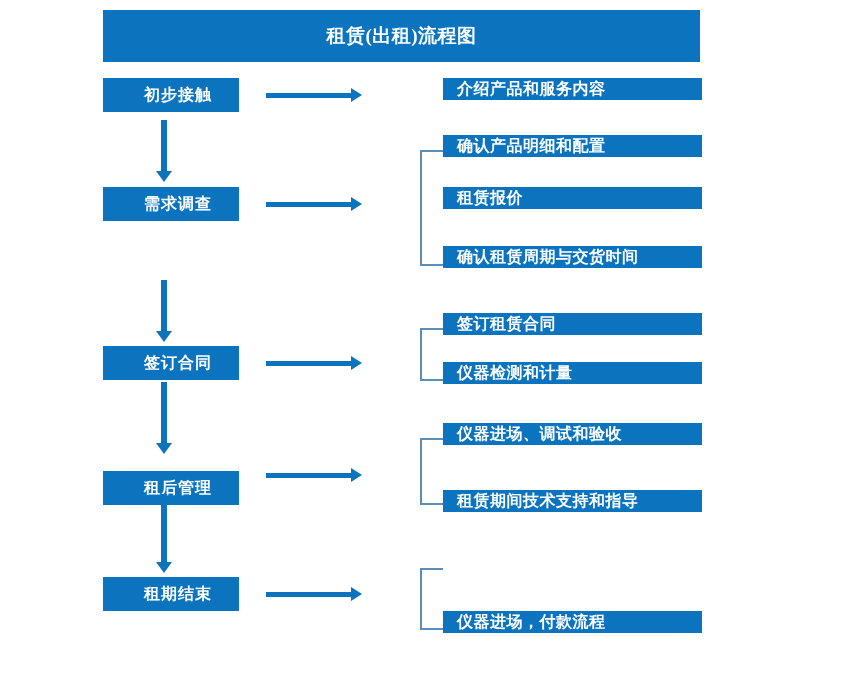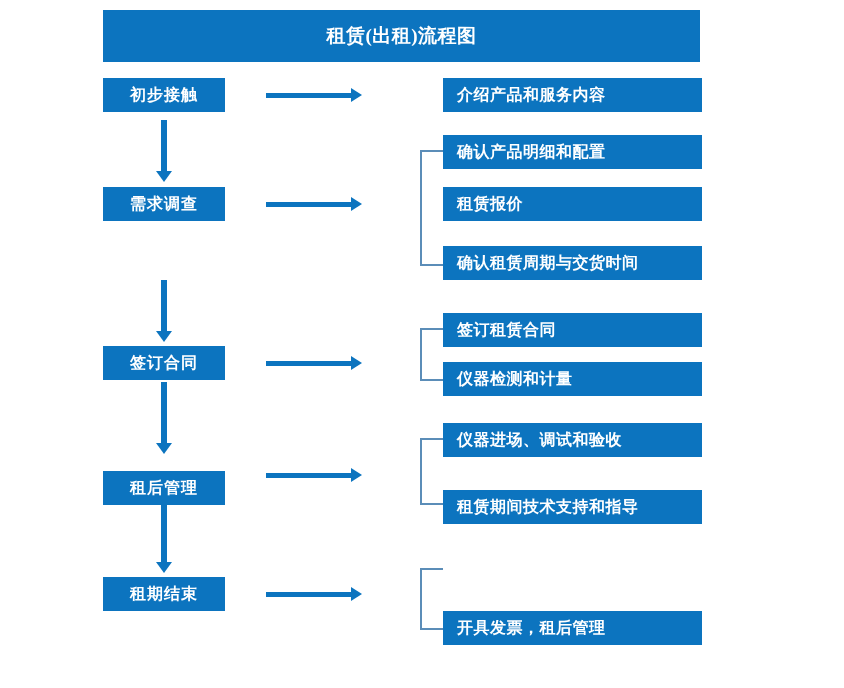--- a/index.html
+++ b/index.html
@@ -43,28 +43,29 @@
     width: 122px;
     height: 34px;
     background: #0c74bf;
     color: #ffffff;
     font-size: 16px;
     font-weight: bold;
     display: flex;
     align-items: center;
     justify-content: center;
     letter-spacing: 1px;
+    padding-left: 14px;
   }
 
   
   .detail-box {
     position: absolute;
     left: 443px;
     width: 259px;
-    height: 34px;
+    height: 22px;
     background: #0c74bf;
     color: #ffffff;
     font-size: 16px;
     font-weight: bold;
     display: flex;
     align-items: center;
     padding-left: 14px;
     box-sizing: border-box;
     letter-spacing: 0.5px;
   }
@@ -203,15 +204,15 @@
 
   <div class="detail-box" style="top:246px;">确认租赁周期与交货时间</div>
 
   <div class="detail-box" style="top:362px;">仪器检测和计量</div>
 
   <div class="detail-box" style="top:423px;">仪器进场、调试和验收</div>
 
   <div class="detail-box" style="top:490px;">租赁期间技术支持和指导</div>
 
 
-  <div class="detail-box" style="top:611px;">开具发票，租后管理</div>
+  <div class="detail-box" style="top:611px;">仪器进场，付款流程</div>
 
 </div>
 
 </body></html>

